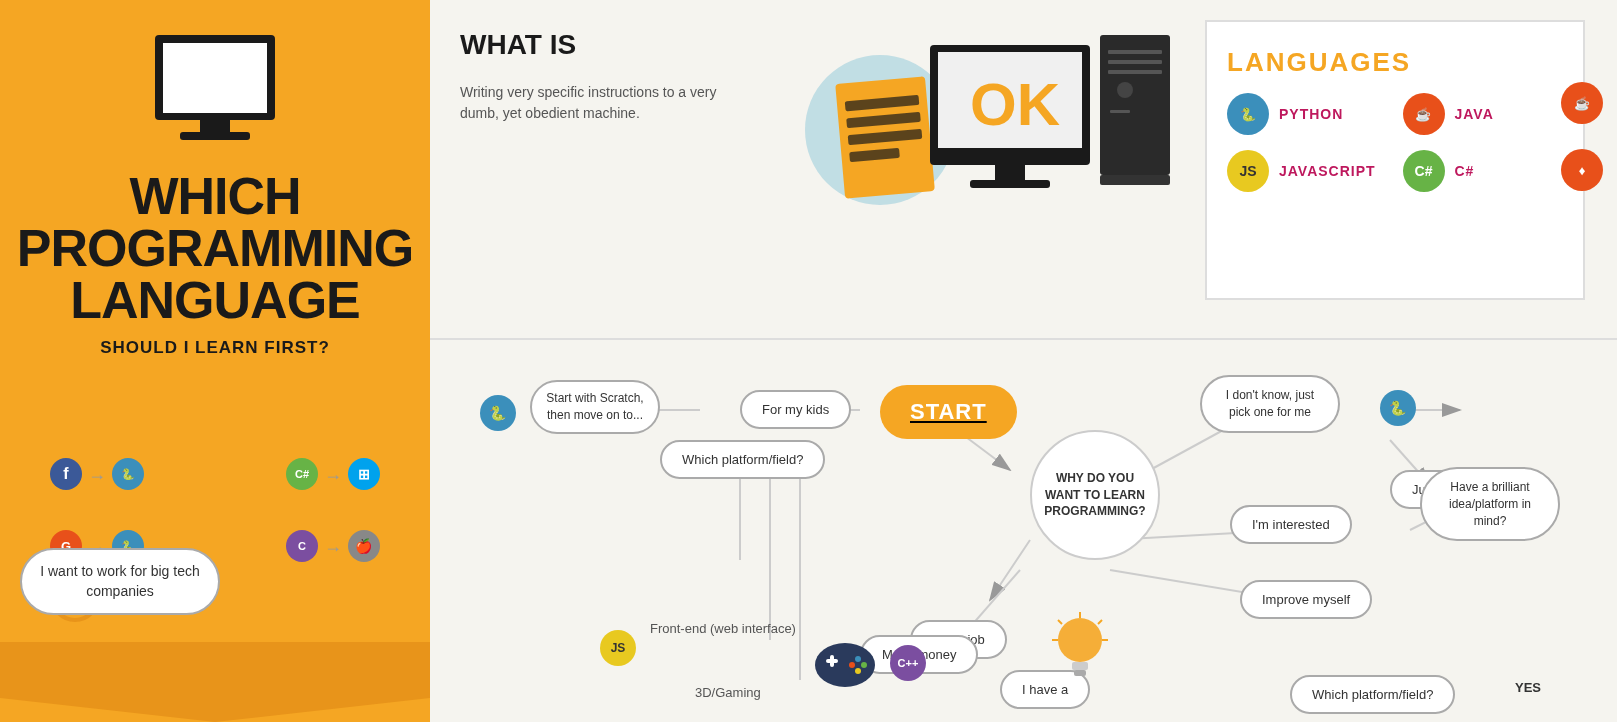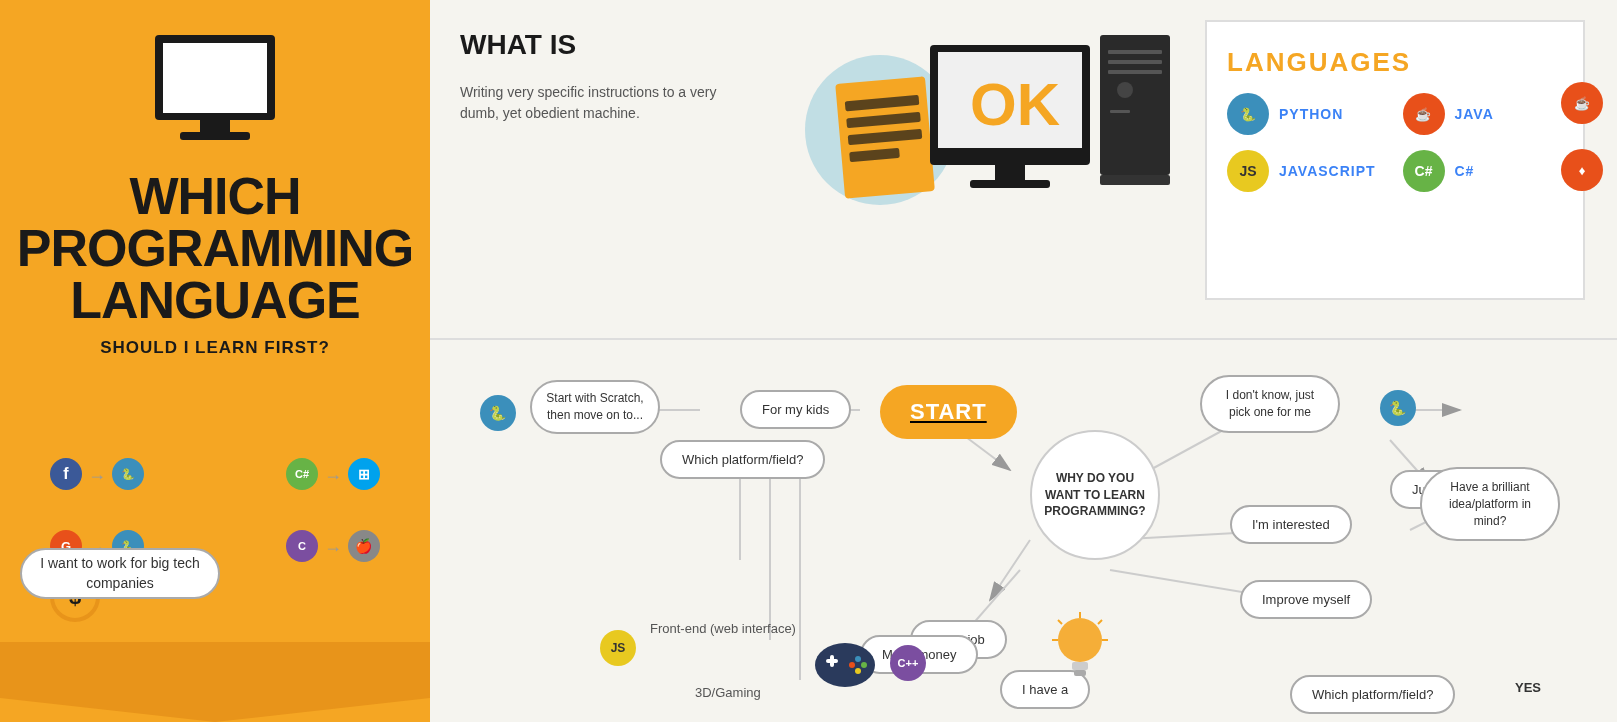--- a/index.html
+++ b/index.html
@@ -157,21 +157,21 @@
       justify-content: center;
       font-size: 13px;
       font-weight: 900;
       color: white;
       flex-shrink: 0;
     }
 
     .lang-name {
       font-size: 14px;
       font-weight: 700;
-      color: #3b82f6;
+      color: #be185d;
       text-transform: uppercase;
       letter-spacing: 1px;
       text-align: center;
     }
 
     
     .flowchart-area {
       position: absolute;
       top: 340px;
       left: 0;
@@ -246,21 +246,21 @@
 
     
     .work-bubble {
       position: absolute;
       left: 20px;
       top: 90px;
       width: 200px;
       border: 2px solid #aaa;
       border-radius: 50px;
       background: white;
-      padding: 4px 16px;
+      padding: 12px 16px;
       font-size: 14px;
       font-weight: 500;
       color: #333;
       text-align: center;
       line-height: 1.4;
     }
 
     
   </style>
 </head>

